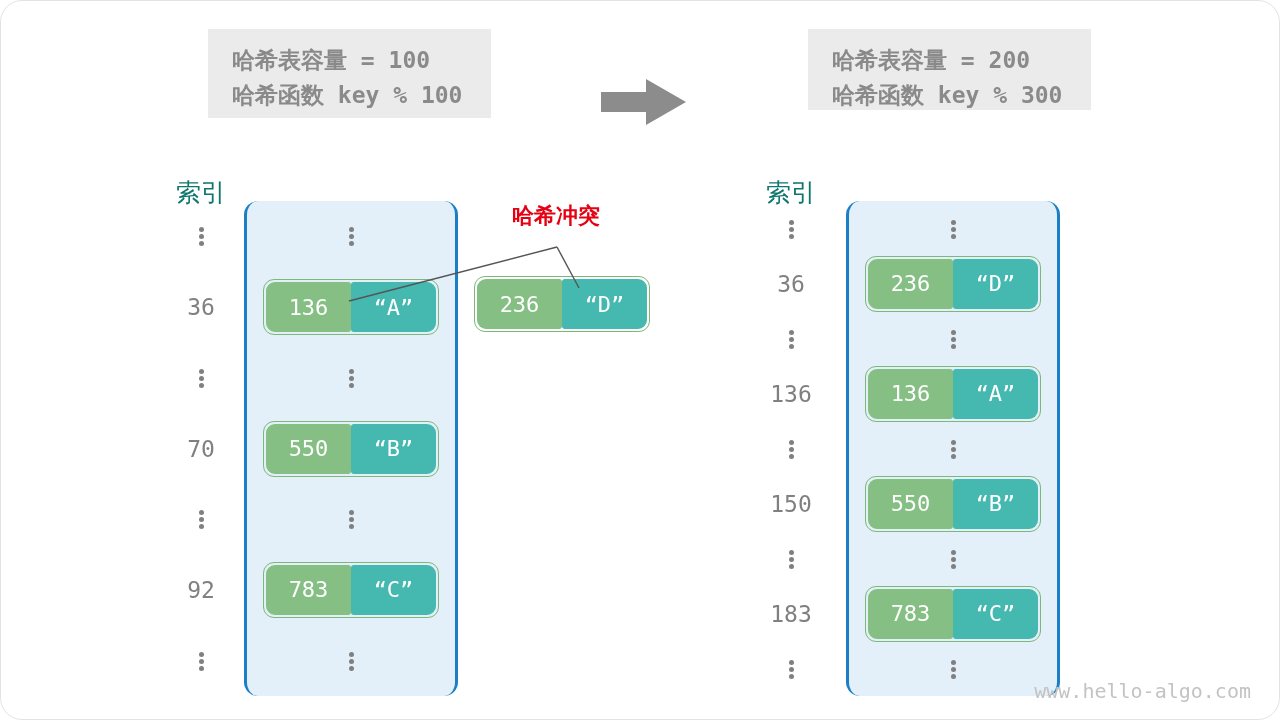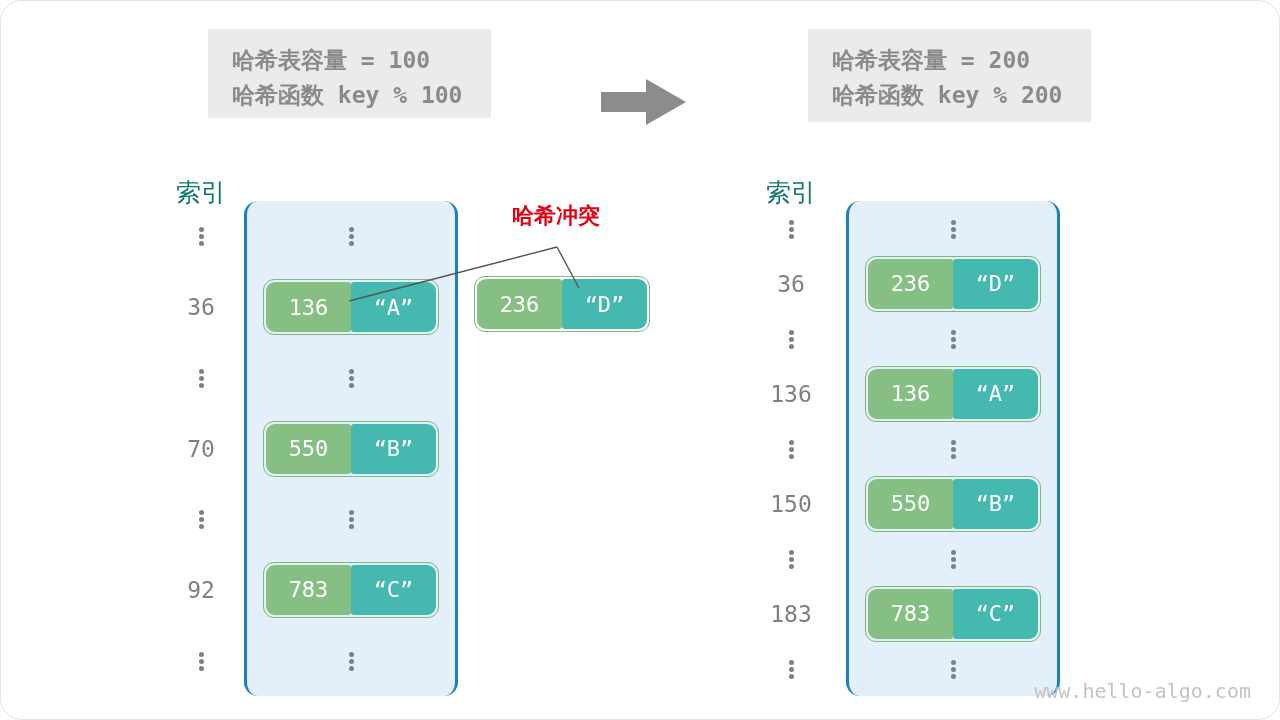--- a/index.html
+++ b/index.html
@@ -34,21 +34,21 @@
   }
   .info-line {
     font-family: "DejaVu Sans Mono", "Liberation Mono", monospace;
     font-size: 23px;
     font-weight: bold;
     color: #8a8a8a;
     line-height: 1.52;
     white-space: pre;
   }
   #info-left  { left: 207px; top: 28px; width: 283px; height: 89px; }
-  #info-right { left: 807px; top: 28px; width: 283px; height: 93px; }
+  #info-right { left: 807px; top: 28px; width: 283px; height: 81px; }
 
   
   #transform-title {
     position: absolute;
     left: 520px;
     top: 30px;
     width: 250px;
     text-align: center;
     font-size: 21px;
     font-weight: bold;
@@ -190,21 +190,21 @@
     <div class="info-line">哈希表容量 = 100</div>
     <div class="info-line">哈希函数 key % 100</div>
   </div>
 
   <svg id="transform-arrow" viewBox="0 0 85 46">
     <polygon points="0,13 45,13 45,0 85,23 45,46 45,33 0,33" fill="#8c8c8c"></polygon>
   </svg>
 
   <div class="info-box" id="info-right">
     <div class="info-line">哈希表容量 = 200</div>
-    <div class="info-line">哈希函数 key % 200</div>
+    <div class="info-line">哈希函数 key % 300</div>
   </div>
 
   <div class="col-labels" style="left:150px; width:330px;">
     <span class="lbl-index" style="left:25px;">索引</span>
     <span class="lbl-key" style="left:125px;">key</span>
     <span class="lbl-value" style="left:205px;">value</span>
   </div>
 
   <div class="col-labels" style="left:740px; width:330px;">
     <span class="lbl-index" style="left:25px;">索引</span>

